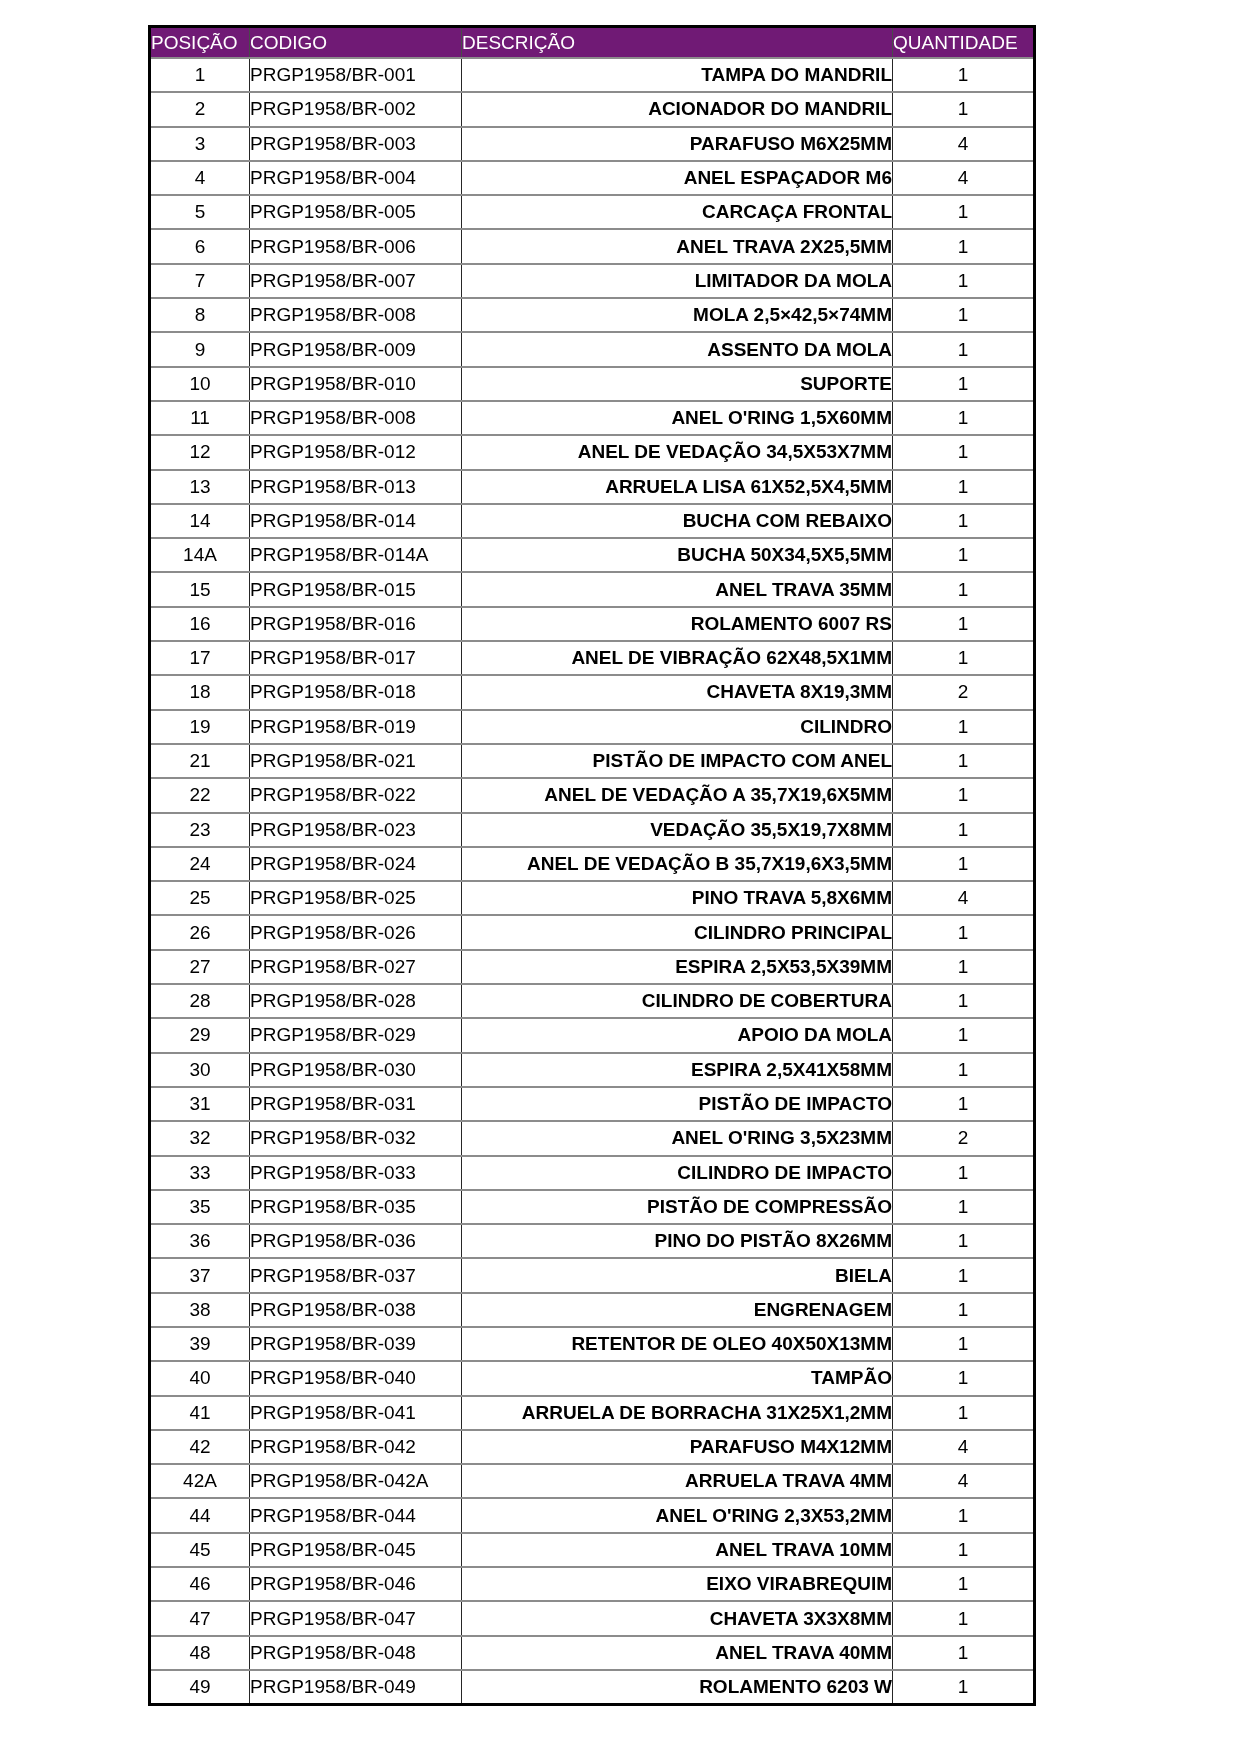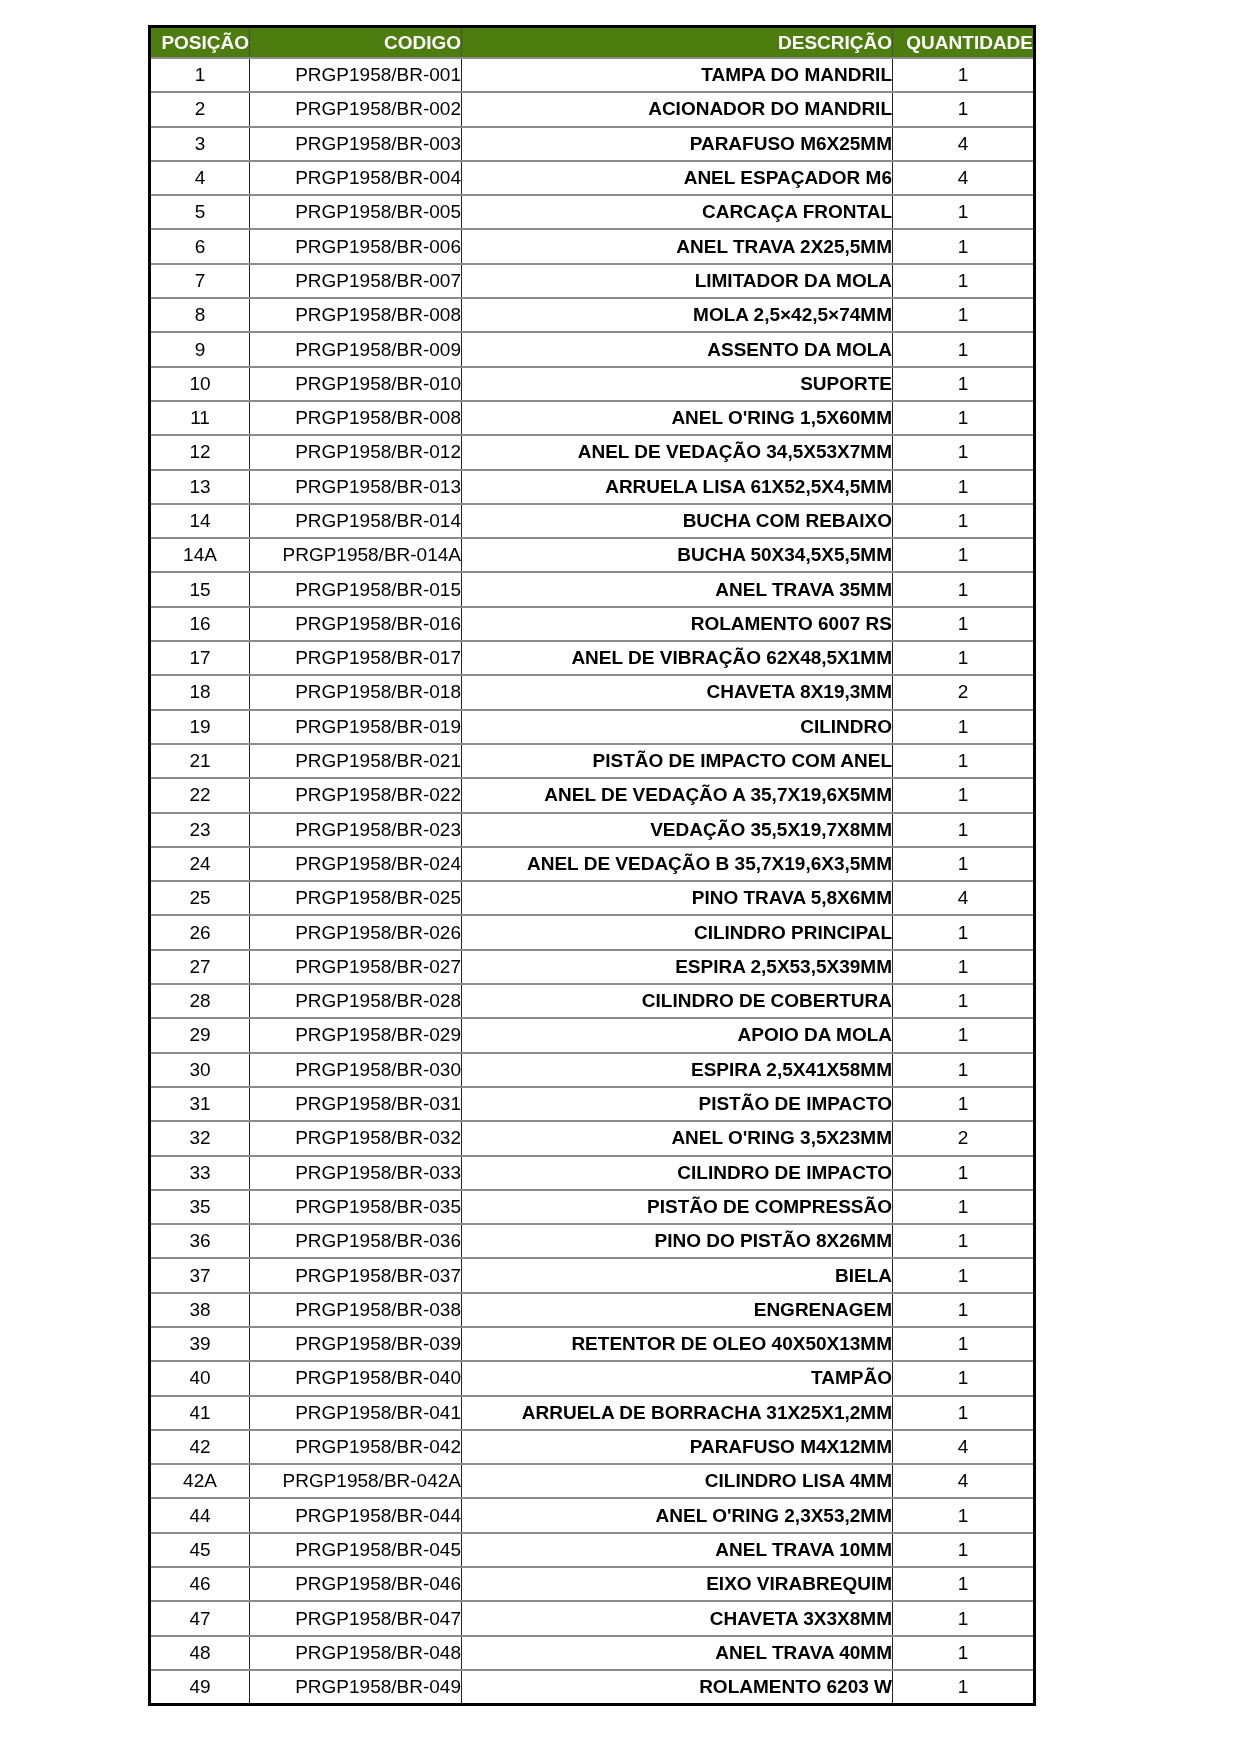--- a/index.html
+++ b/index.html
@@ -16,26 +16,26 @@
   table.parts-table {
     position: absolute;
     left: 148px;
     top: 25px;
     width: 885px;
     border-collapse: collapse;
     table-layout: fixed;
     border: 3px solid #000000;
   }
   table.parts-table th {
-    background: #4d7c0f;
+    background: #701a75;
     color: #ffffff;
     font-size: 19px;
-    font-weight: 700;
+    font-weight: 400;
     height: 29px;
-    text-align: right;
+    text-align: left;
     vertical-align: middle;
     border-left: 1px solid #4a4a4a;
     border-bottom: 2px solid #8c8c8c;
     padding: 0;
     overflow: hidden;
     white-space: nowrap;
   }
   table.parts-table th:first-child { border-left: none; }
   table.parts-table td {
     font-size: 19px;
@@ -43,21 +43,21 @@
     height: 32.3px;
     vertical-align: middle;
     border-left: 1px solid #262626;
     border-top: 2px solid #8c8c8c;
     padding: 0;
     overflow: hidden;
     white-space: nowrap;
   }
   table.parts-table td:first-child { border-left: none; }
   td.col-position { text-align: center; }
-  td.col-code { text-align: right; padding-left: 9px; }
+  td.col-code { text-align: left; padding-left: 9px; }
   td.col-description { text-align: right; padding-left: 8px; font-weight: bold; }
   td.col-quantity { text-align: center; }
 </style>
 </head>
 <body>
 
 <table class="parts-table">
   <colgroup>
     <col style="width:100px">
     <col style="width:212px">
@@ -315,21 +315,21 @@
   </tr>
       <tr>
     <td class="col-position">42</td>
     <td class="col-code">PRGP1958/BR-042</td>
     <td class="col-description">PARAFUSO M4X12MM</td>
     <td class="col-quantity">4</td>
   </tr>
       <tr>
     <td class="col-position">42A</td>
     <td class="col-code">PRGP1958/BR-042A</td>
-    <td class="col-description">CILINDRO LISA 4MM</td>
+    <td class="col-description">ARRUELA TRAVA 4MM</td>
     <td class="col-quantity">4</td>
   </tr>
       <tr>
     <td class="col-position">44</td>
     <td class="col-code">PRGP1958/BR-044</td>
     <td class="col-description">ANEL O'RING 2,3X53,2MM</td>
     <td class="col-quantity">1</td>
   </tr>
       <tr>
     <td class="col-position">45</td>

